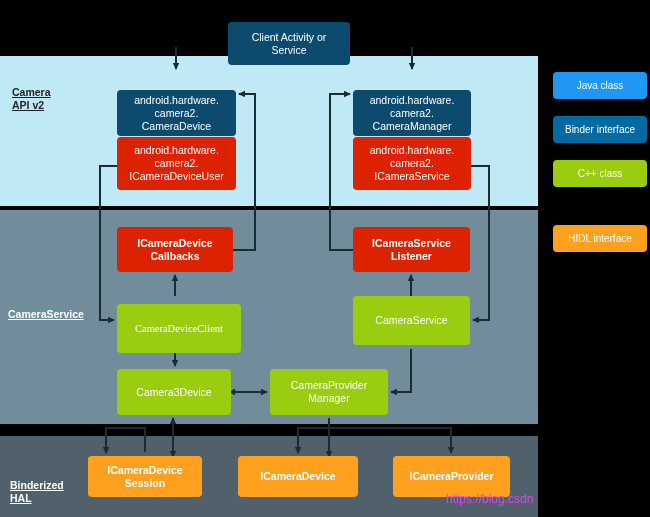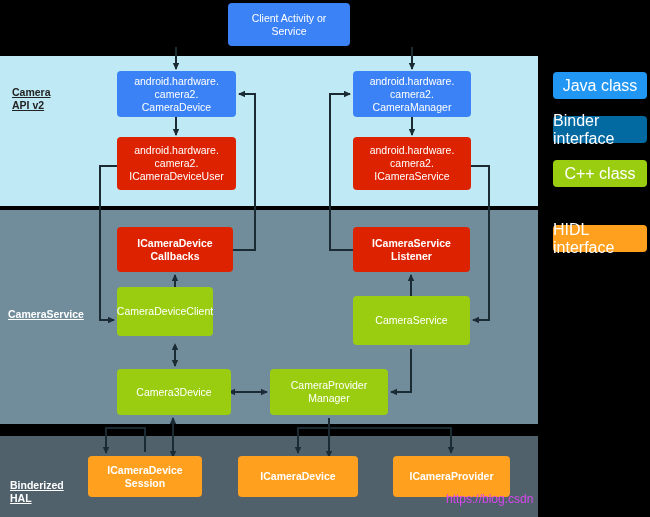--- a/index.html
+++ b/index.html
@@ -74,35 +74,35 @@
     text-align: center;
     border-radius: 4px;
     color: #ffffff;
     font-size: 10.5px;
     line-height: 13px;
     white-space: pre-line;
     box-sizing: border-box;
     padding: 2px 4px;
     z-index: 4;
   }
-  .java   { background: #3b82f6; }
+  .java   { background: #0c4a6e; margin-top: 19px; }
   .binder { background: #dd2200; }
   .cpp    { background: #9acd10; }
   .hidl   { background: #ffa01f; }
   .hidl, .node.bold { font-weight: bold; }
 
   
   #node-client           { left: 228px; top: 3px;   width: 122px; height: 43px; }
   #node-cameradevice     { left: 117px; top: 71px;  width: 119px; height: 46px; }
   #node-cameramanager    { left: 353px; top: 71px;  width: 118px; height: 46px; }
   #node-icameradeviceuser{ left: 117px; top: 137px; width: 119px; height: 53px; }
   #node-icameraservice   { left: 353px; top: 137px; width: 118px; height: 53px; }
   #node-icameradevicecb  { left: 117px; top: 227px; width: 116px; height: 45px; }
   #node-icameraservicelsn{ left: 353px; top: 227px; width: 117px; height: 45px; }
-  #node-cameradeviceclnt { left: 117px; top: 287px; width: 96px; height: 49px; }
+  #node-cameradeviceclnt { left: 117px; top: 304px; width: 124px; height: 49px; font-family: Liberation Serif, serif; }
   #node-cameraservice    { left: 353px; top: 296px; width: 117px; height: 49px; }
   #node-camera3device    { left: 117px; top: 369px; width: 114px; height: 46px; }
   #node-cameraprovidermgr{ left: 270px; top: 369px; width: 118px; height: 46px; }
   #node-icameradevicesess{ left: 88px;  top: 456px; width: 114px; height: 41px; }
   #node-icameradevicehal { left: 238px; top: 456px; width: 120px; height: 41px; }
   #node-icameraproviderhal{left: 393px; top: 456px; width: 117px; height: 41px; text-align: right; }
 
   
   #legend {
     position: absolute;
@@ -112,21 +112,21 @@
   .legend-chip {
     position: absolute;
     left: 0;
     width: 94px;
     height: 27px;
     border-radius: 4px;
     display: flex;
     align-items: center;
     justify-content: center;
     color: #ffffff;
-    font-size: 16px;
+    font-size: 10px;
     box-sizing: border-box;
   }
   .legend-chip:nth-child(1) { top: 0px; }
   .legend-chip:nth-child(2) { top: 44px; }
   .legend-chip:nth-child(3) { top: 88px; }
   .legend-chip:nth-child(4) { top: 132px; margin-top: 21px; }
 
   
   #wires {
     position: absolute;

